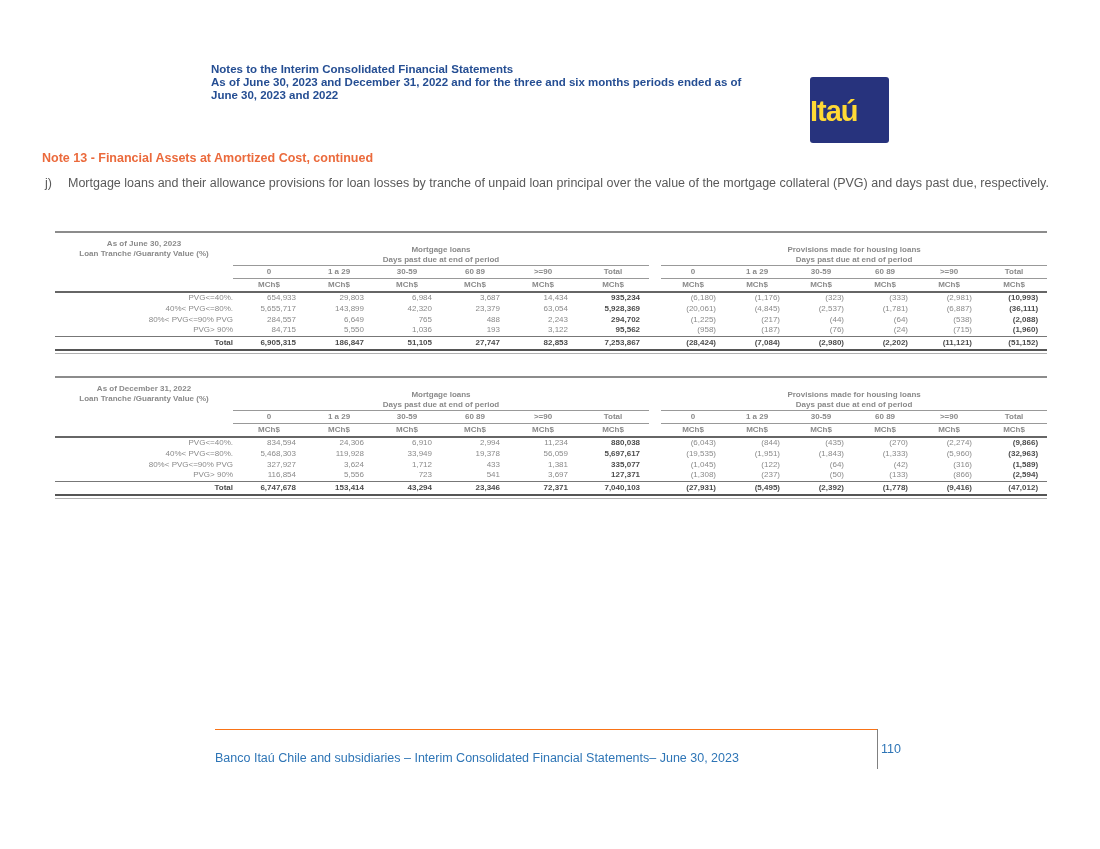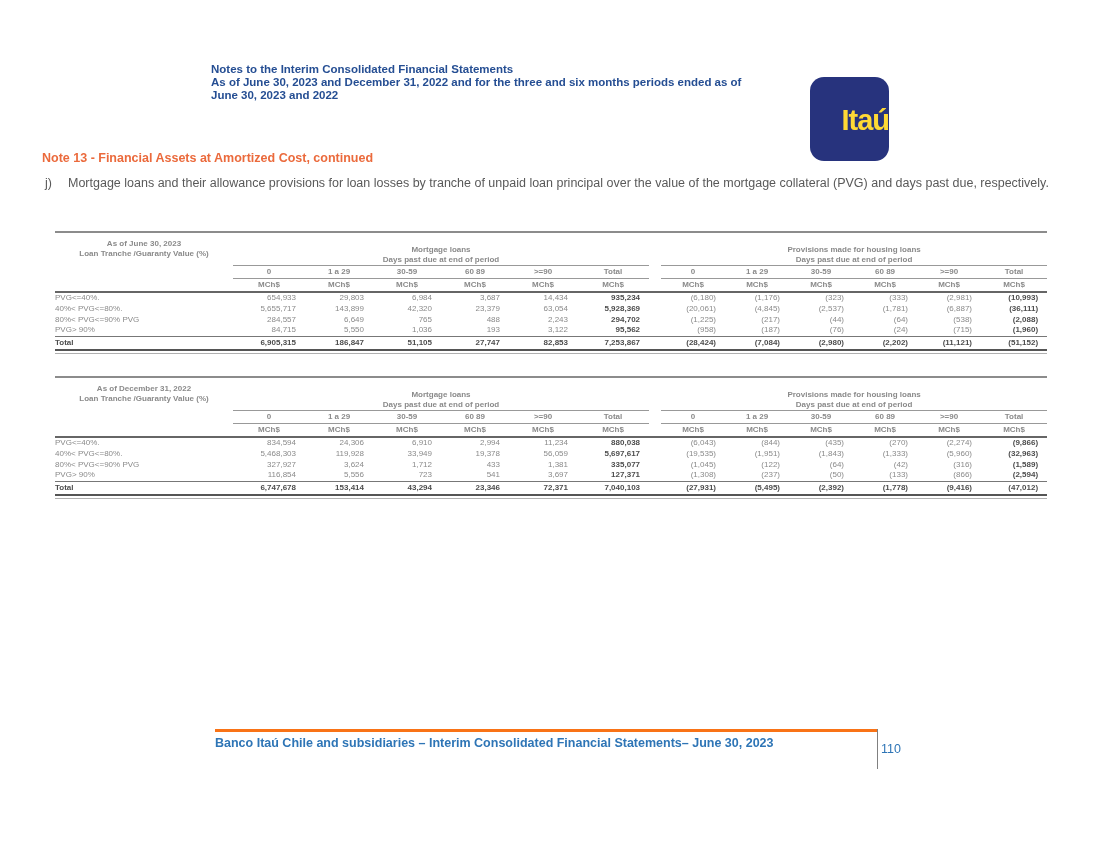--- a/index.html
+++ b/index.html
@@ -4,22 +4,22 @@
 <style>
   html,body{margin:0;padding:0;background:#ffffff;}
   .page{position:relative;width:1100px;height:849px;background:#ffffff;overflow:hidden;
         font-family:"Liberation Sans",sans-serif;}
 
   
   .doc-header{position:absolute;left:211px;top:63px;width:600px;}
   .doc-header .company{color:#EB6A3C;font-weight:bold;font-size:11.5px;line-height:13px;white-space:nowrap;}
   .doc-header .subtitle{color:#254E93;font-weight:bold;font-size:11.5px;line-height:13px;white-space:nowrap;}
 
-  .logo{position:absolute;left:810px;top:77px;width:79px;height:84px;background:#27337D;
-        border-radius:14px;display:flex;align-items:center;justify-content:flex-end;}
+  .logo{position:absolute;left:810px;top:77px;width:79px;height:66px;background:#27337D;
+        border-radius:3px;display:flex;align-items:center;justify-content:flex-start;}
   .logo span{color:#FFD935;font-weight:bold;font-size:29px;letter-spacing:-1px;padding-top:2px;}
 
   
   .note-title{position:absolute;left:42px;top:151px;color:#EB6A3C;font-weight:bold;font-size:12.5px;}
   .note-item{position:absolute;left:45px;top:175px;width:1012px;display:flex;
              color:#595959;font-size:12.5px;line-height:17.5px;}
   .note-item .marker{width:23px;flex:none;}
   .note-item .ptext{flex:1;}
 
   
@@ -31,29 +31,29 @@
   .fin th,.fin td{padding:0;font-weight:normal;vertical-align:bottom;}
 
   .fin .lblhdr{vertical-align:top;text-align:center;font-weight:bold;line-height:10px;
                padding-top:6px;border-bottom:2px solid #666666;}
   .fin .grp{font-weight:bold;text-align:center;line-height:10px;padding-top:12px;
             border-bottom:1px solid #999999;}
   .fin .gaphdr{border-bottom:2px solid #666666;}
   .fin .colh{font-weight:bold;text-align:center;line-height:12px;border-bottom:1px solid #999999;}
   .fin .mchc{font-weight:bold;text-align:center;line-height:12px;border-bottom:2px solid #666666;}
 
-  .fin td.rowlbl{text-align:left;line-height:10.8px;margin-top:12px;}
+  .fin td.rowlbl{text-align:right;line-height:10.8px;margin-top:12px;}
   .fin td.num{text-align:right;padding-right:9px;line-height:10.8px;}
   .fin td.tot{font-weight:bold;color:#4d4d4d;}
   .fin tr.totalrow td{border-top:1px solid #777777;border-bottom:2px solid #555555;
                       font-weight:bold;color:#4d4d4d;line-height:11.5px;}
 
   
   .footer{position:absolute;left:215px;top:729px;display:flex;align-items:stretch;}
-  .footer-main{width:662px;border-top:3px solid #f97316;padding-top:4px;box-sizing:border-box;font-weight:bold;}
+  .footer-main{width:662px;border-top:1px solid #f97316;padding-top:21px;box-sizing:border-box;}
   .footer-text{color:#2E75B6;font-size:12.5px;white-space:nowrap;}
   .footer-page{border-left:1px solid #808080;height:40px;box-sizing:border-box;
                padding:13px 0 0 3px;color:#2E75B6;font-size:12.5px;}
 </style>
 </head>
 <body>
 
 <div class="page">
 
   <div class="doc-header">

